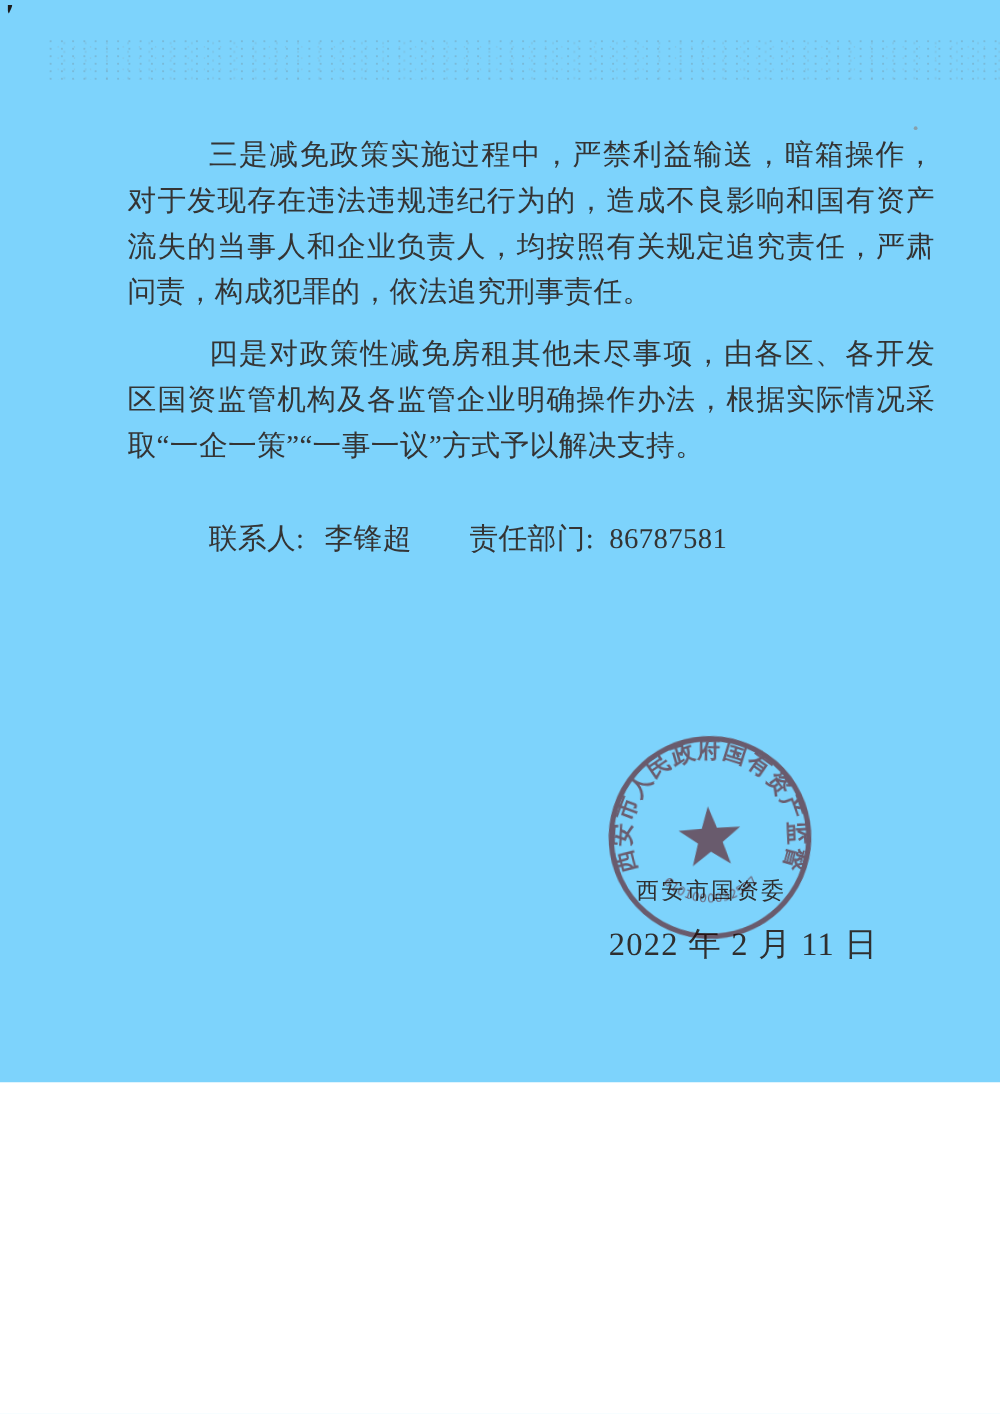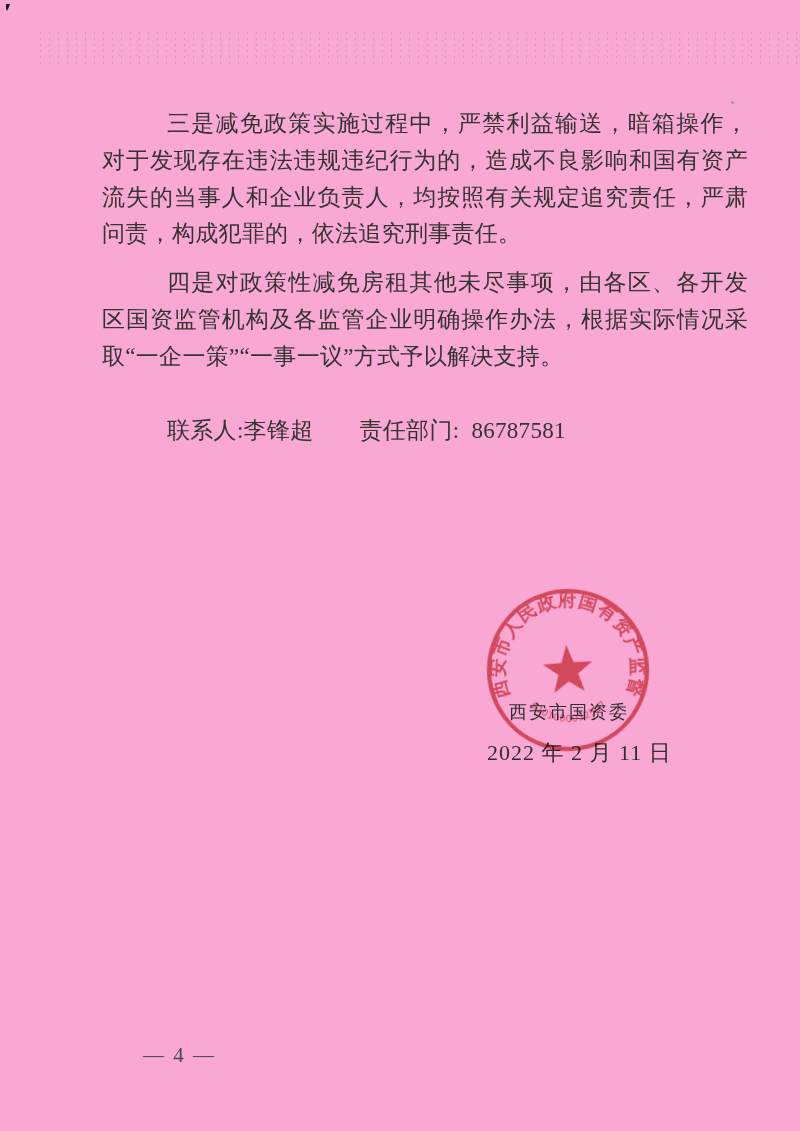--- a/index.html
+++ b/index.html
@@ -3,22 +3,22 @@
 <meta charset="utf-8">
 <style>
   html, body {
     margin: 0;
     padding: 0;
     background: #ffffff;
   }
   .page {
     position: relative;
     width: 800px;
-    height: 1131px;
-    background: #f9a8d4;
+    height: 866px;
+    background: #7dd3fc;
     overflow: hidden;
     font-family: "Liberation Serif", serif;
     color: #343434;
   }
   
   .scan-noise {
     position: absolute;
     top: 30px;
     left: 36px;
     width: 764px;
@@ -63,21 +63,21 @@
   }
   .para {
     margin: 0 0 12px 0;
     text-indent: 65px;
   }
   .contact-line {
     margin: 37px 0 0 0;
     text-indent: 65px;
     white-space: nowrap;
   }
-  .contact-line .gap-left { margin-left: 0; }
+  .contact-line .gap-left { margin-left: 16px; }
   .contact-line .gap-wide { margin-left: 46px; }
   .contact-line .gap-num  { margin-left: 12px; }
 
   .seal {
     position: absolute;
     top: 585px;
     left: 483px;
     width: 170px;
     height: 170px;
     mix-blend-mode: multiply;
@@ -105,21 +105,21 @@
     font-size: 18px;
     letter-spacing: 2px;
     color: #2f2f2f;
     z-index: 2;
     white-space: nowrap;
   }
   .sig-date {
     position: absolute;
     top: 738px;
     left: 487px;
-    font-size: 22px;
+    font-size: 26px;
     letter-spacing: 1px;
     color: #2f2f2f;
     z-index: 2;
     white-space: nowrap;
   }
   .page-footer {
     position: absolute;
     top: 1043px;
     left: 143px;
     font-size: 21px;

